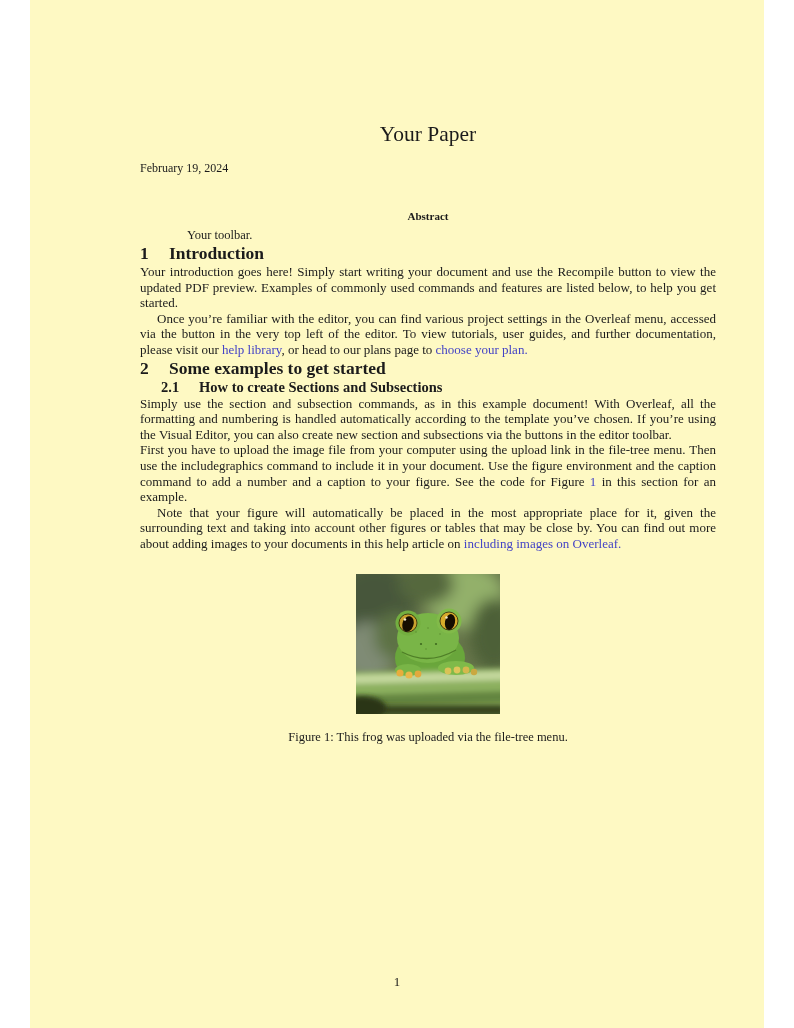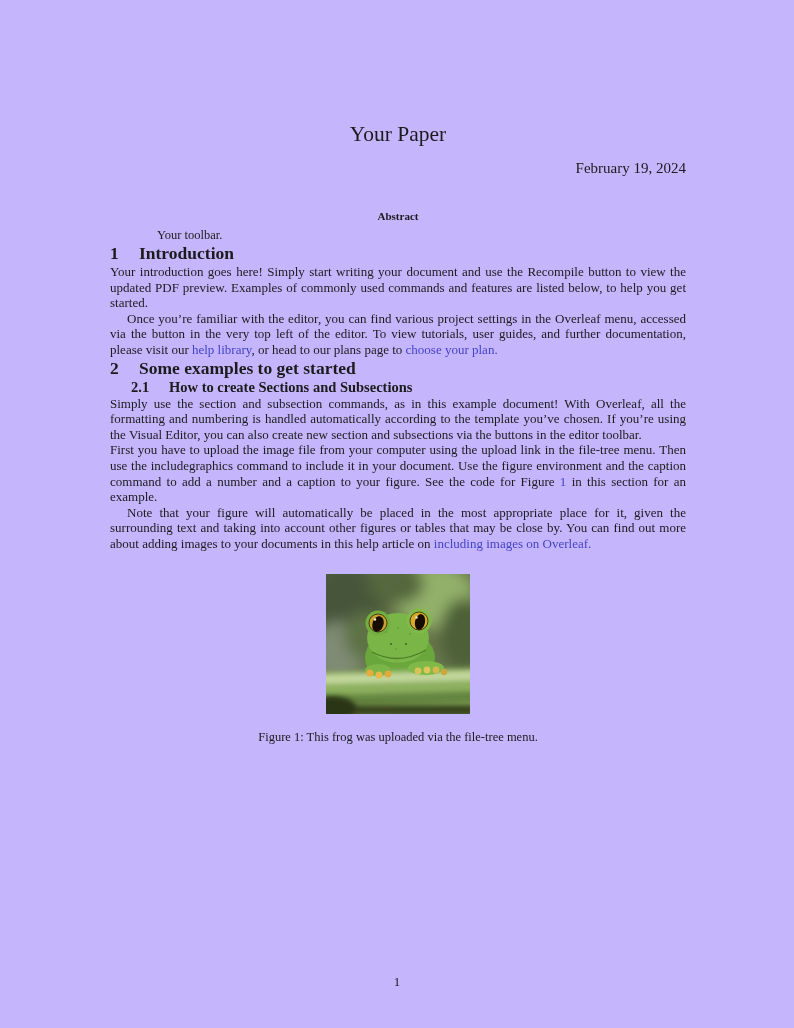--- a/index.html
+++ b/index.html
@@ -1,21 +1,21 @@
 <!DOCTYPE html>
 <html><head>
 <meta charset="utf-8">
 <style>
   html, body { margin: 0; padding: 0; background: #ffffff; }
   .page {
     position: relative;
-    width: 794px;
+    width: 734px;
     height: 1028px;
     margin: 0 auto;
-    background: #c4b5fd;
+    background: #fef9c3;
     font-family: "Liberation Serif", "DejaVu Serif", serif;
     color: #1b1b1b;
     overflow: hidden;
   }
   .content {
     position: absolute;
     left: 110px;
     top: 0;
     width: 576px;
   }
@@ -27,22 +27,22 @@
     line-height: 26px;
   }
   .paper-author {
     margin-top: 17px;
     text-align: center;
     font-size: 14.5px;
     line-height: 17px;
   }
   .paper-date {
     margin-top: 13px;
-    text-align: right;
-    font-size: 15px;
+    text-align: left;
+    font-size: 12px;
     line-height: 17px;
   }
   .abstract-heading {
     margin-top: 31px;
     text-align: center;
     font-weight: bold;
     font-size: 11px;
     line-height: 16px;
   }
   .abstract-text {

